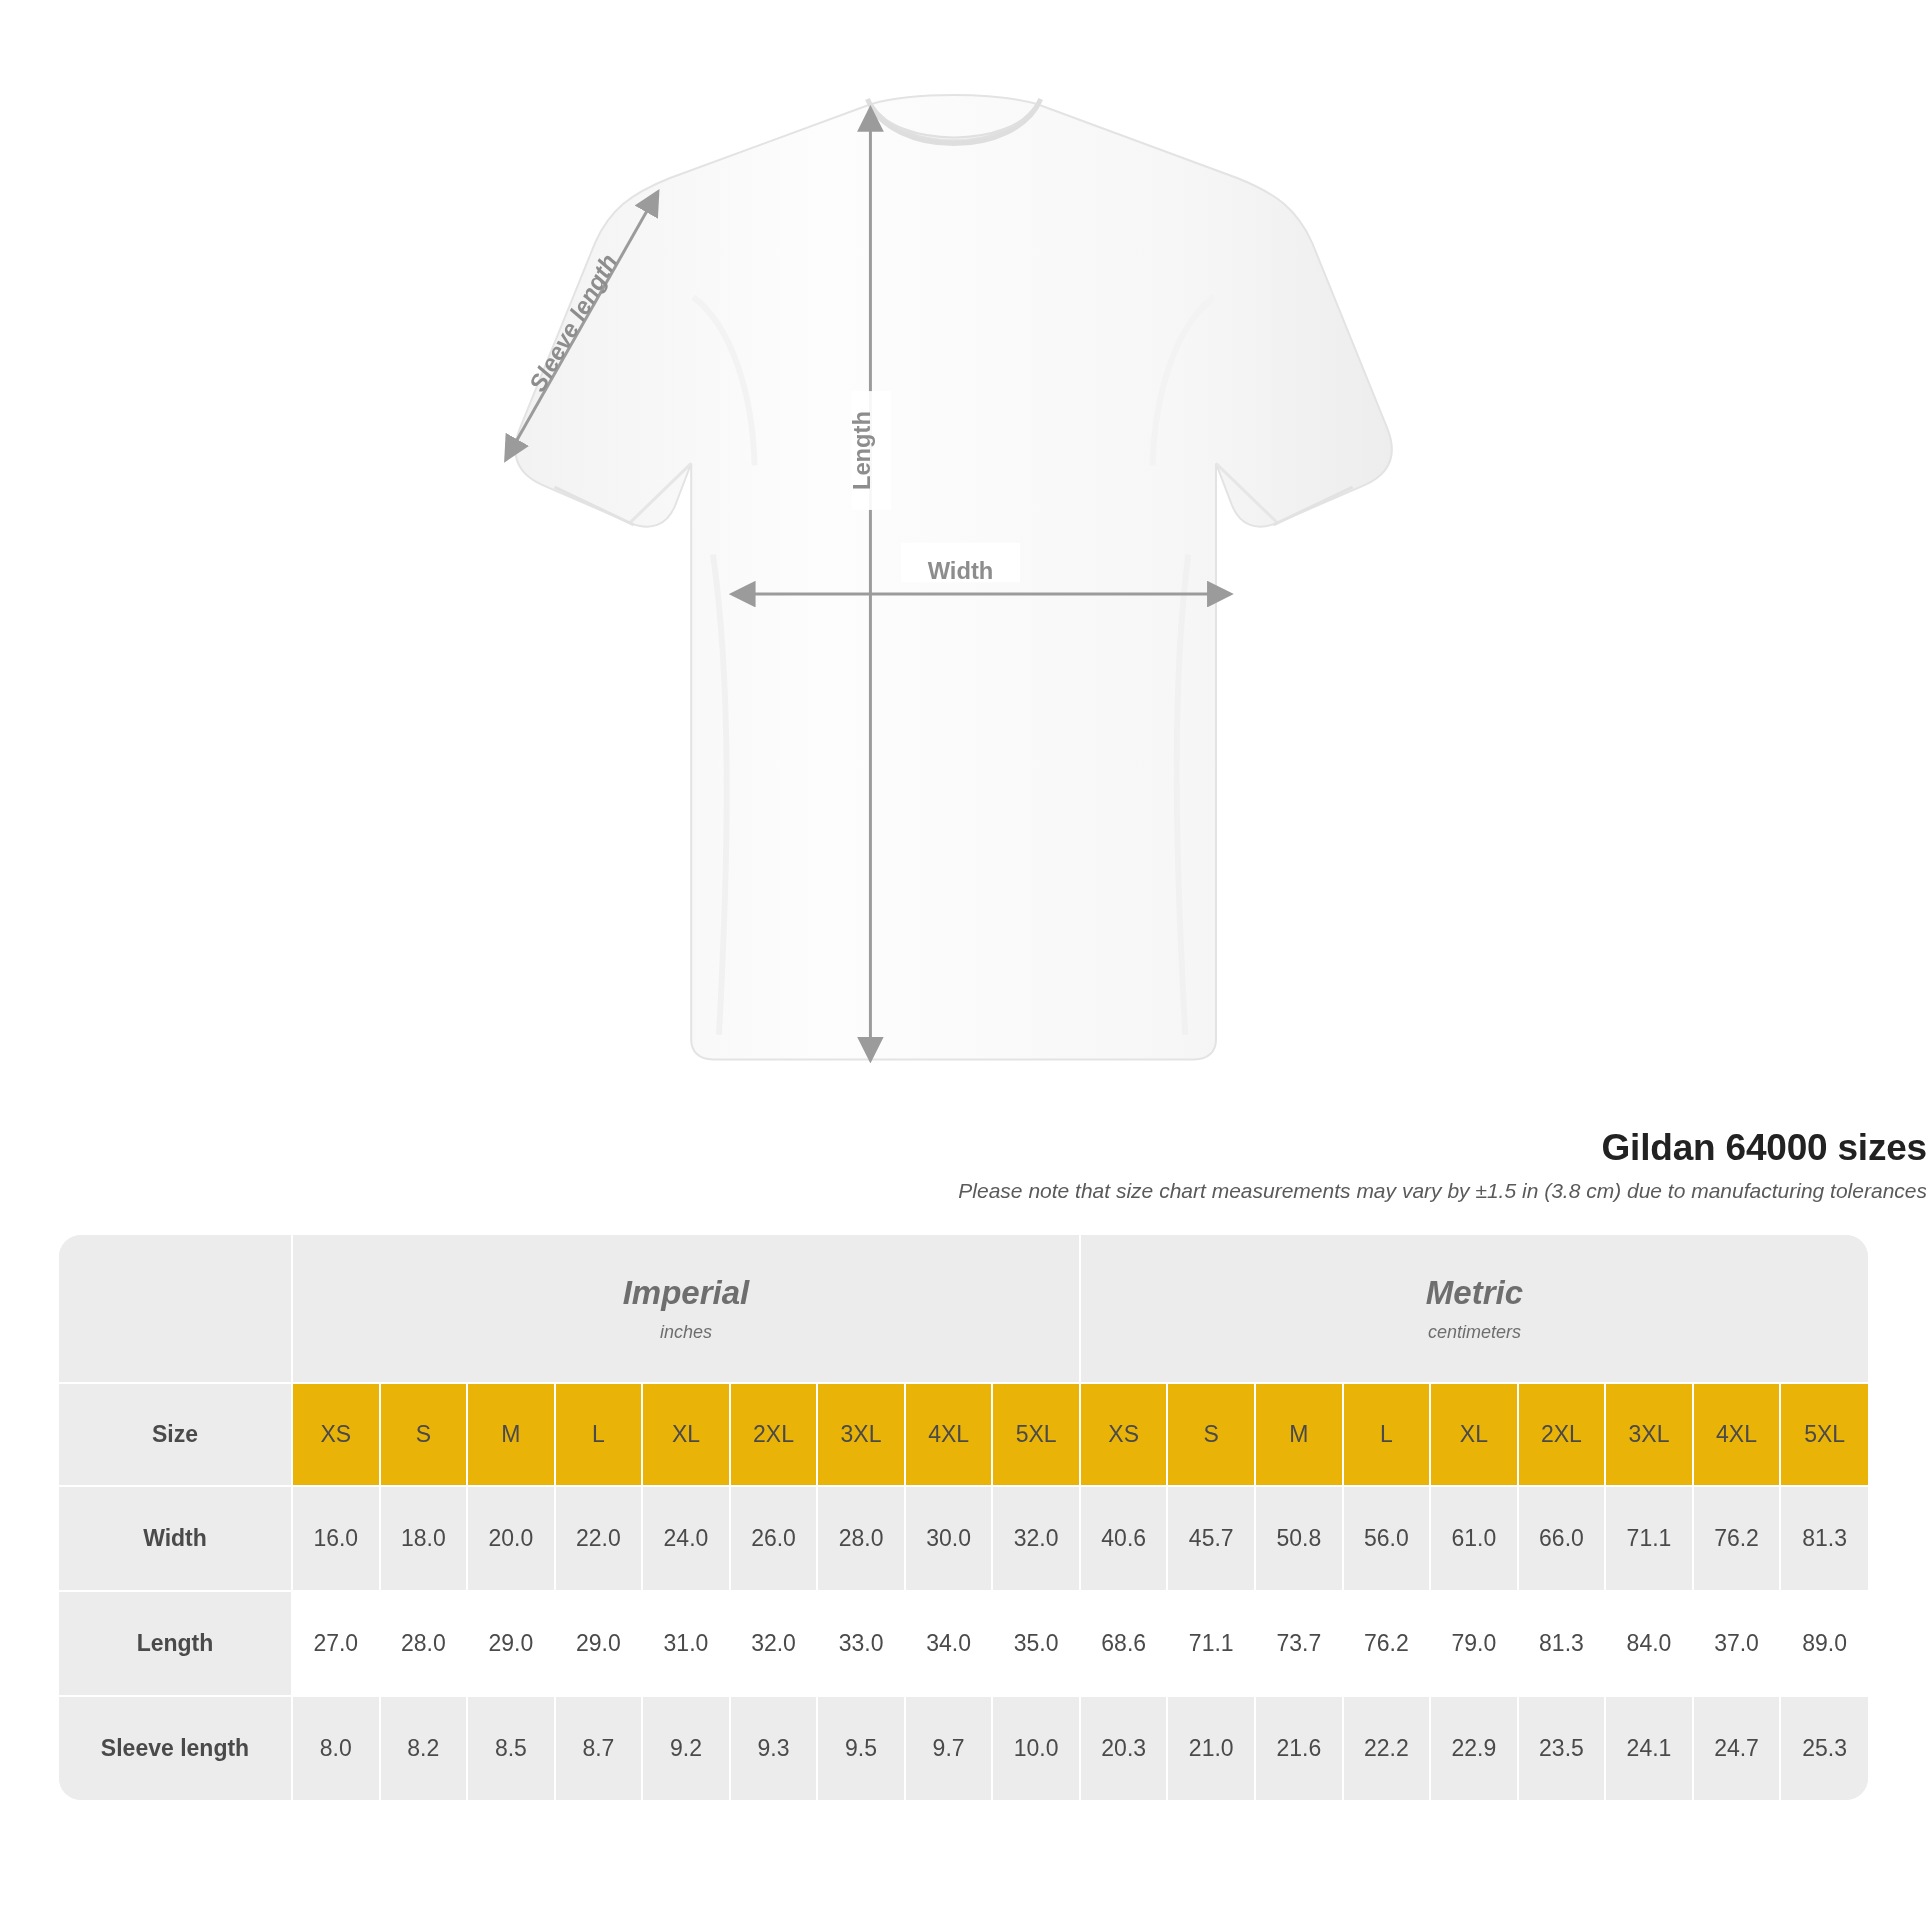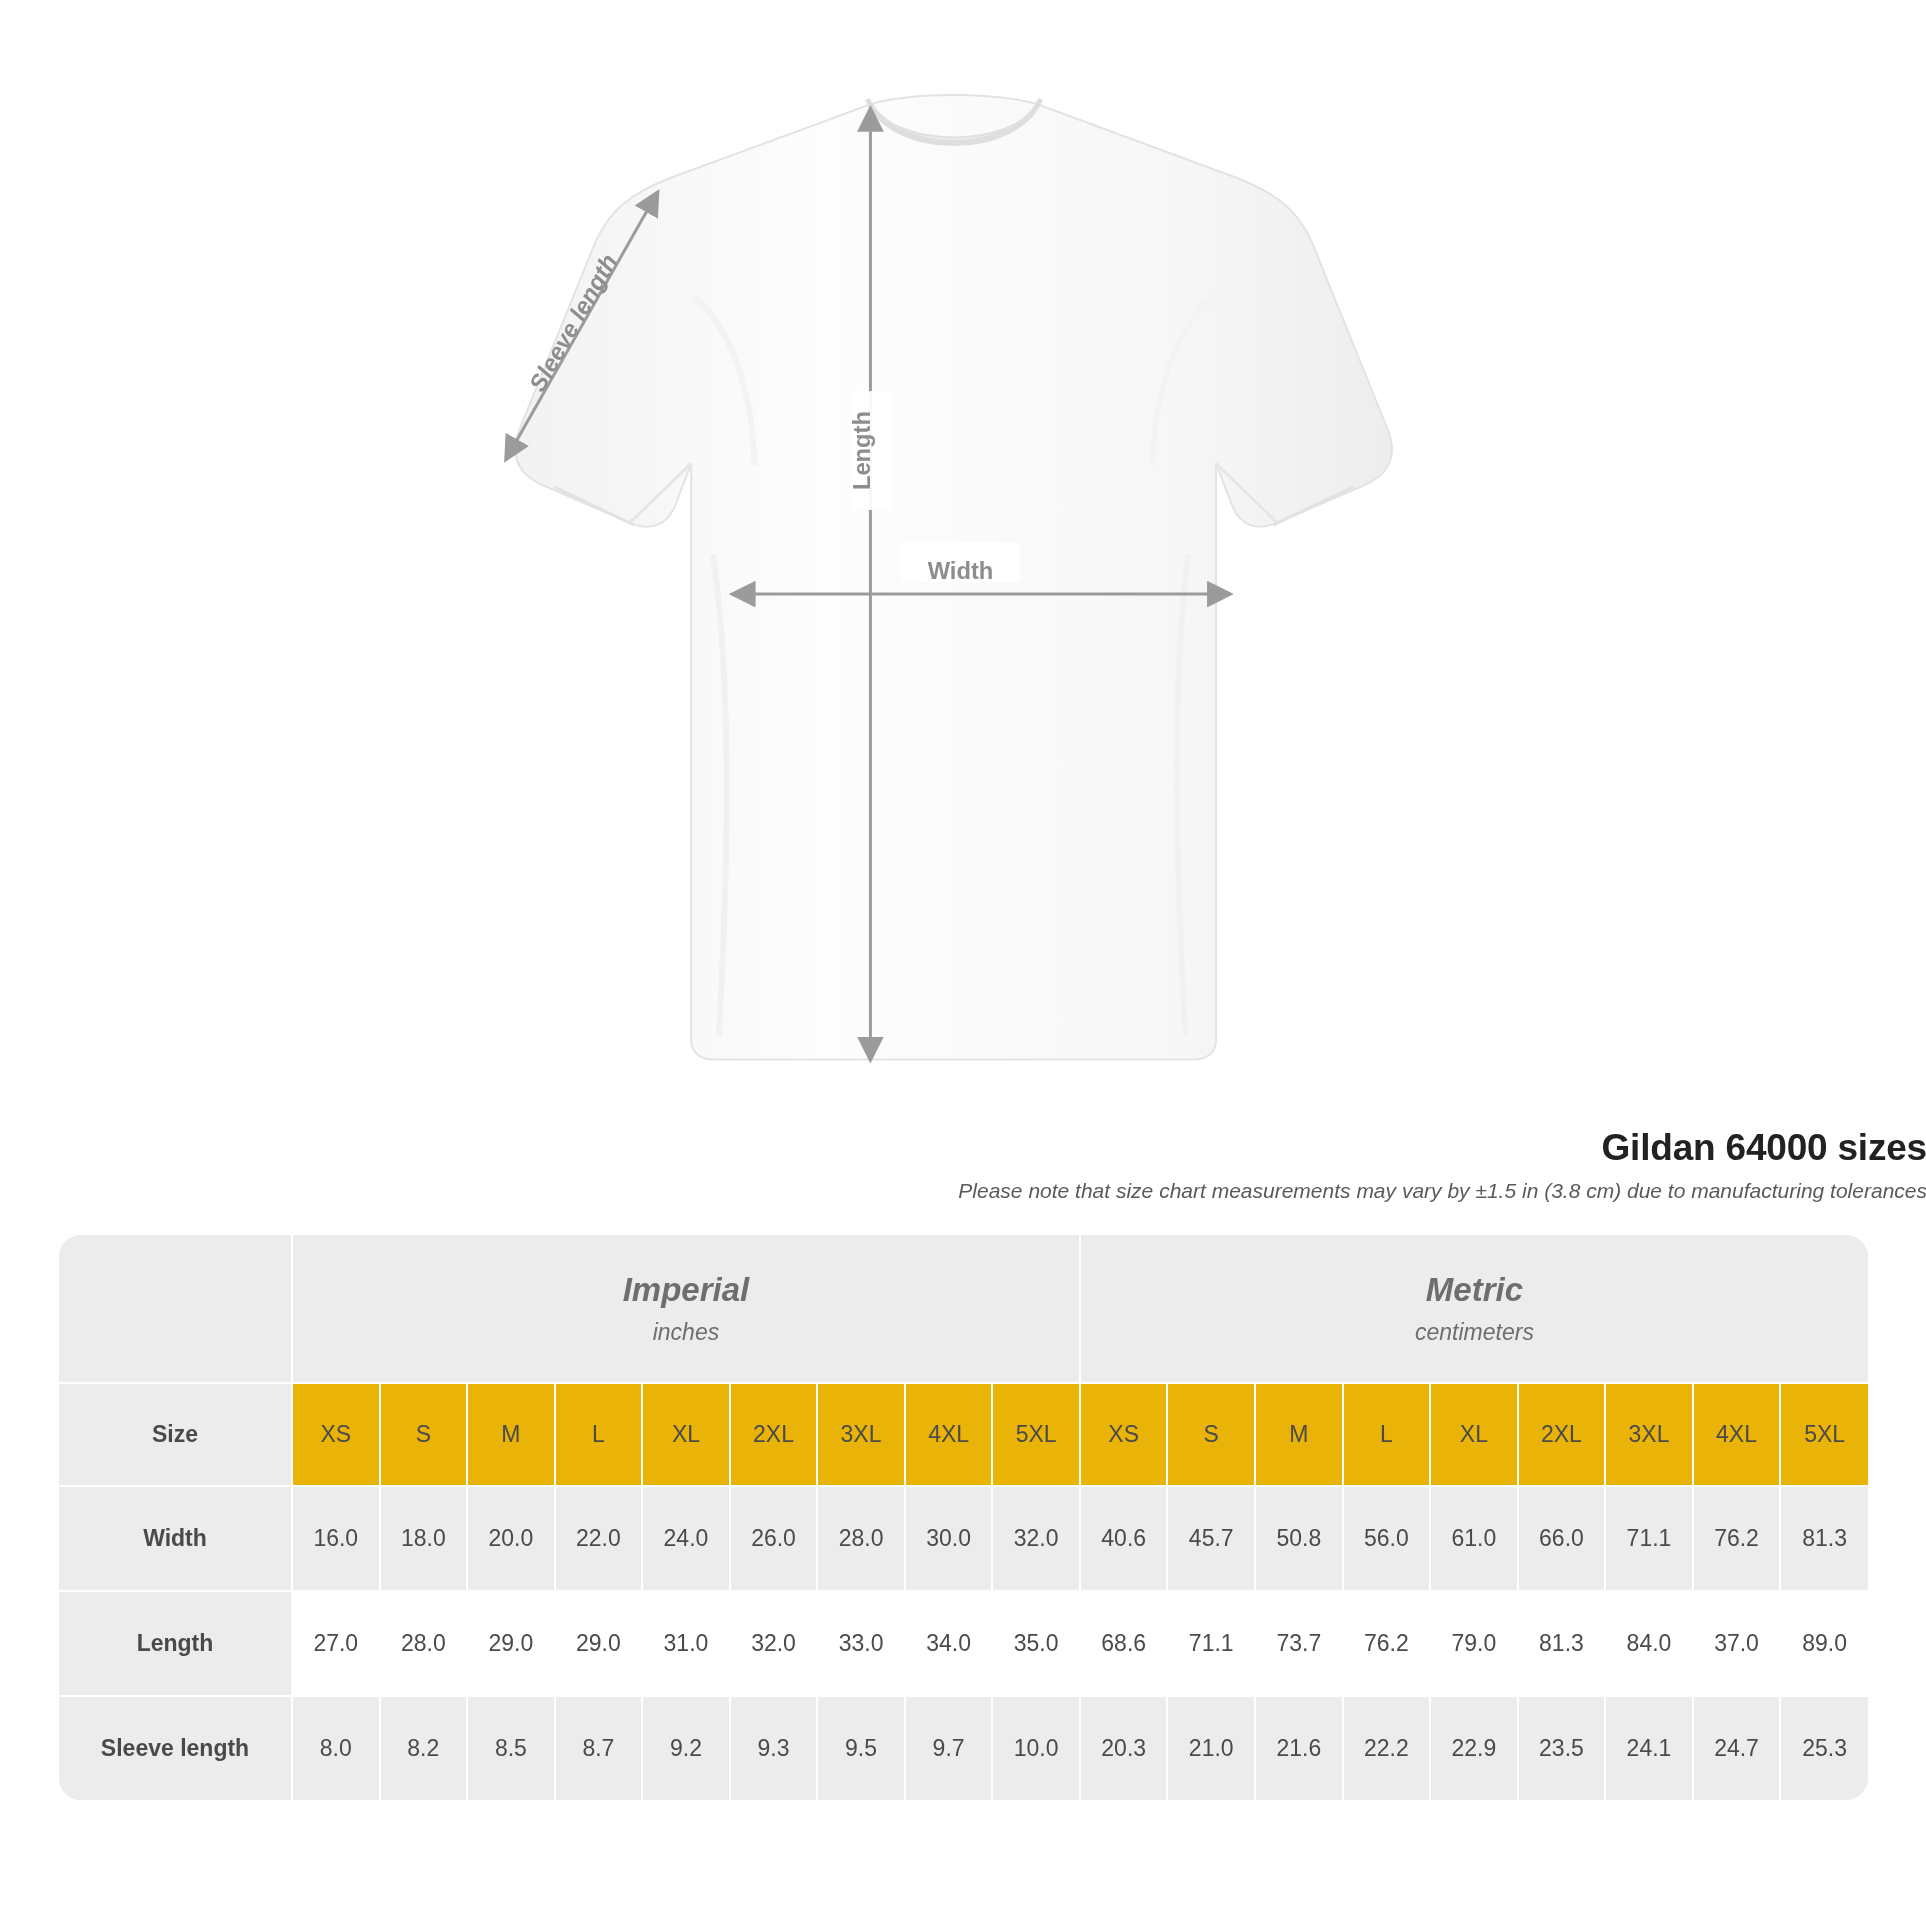--- a/index.html
+++ b/index.html
@@ -86,21 +86,21 @@
     background: #ececec;
     border-bottom: 2px solid #ffffff;
   }
   .unit-name {
     font-size: 33px;
     font-style: italic;
     font-weight: bold;
     color: #6e6e6e;
   }
   .unit-sub {
-    font-size: 23px;
+    font-size: 18px;
     font-style: italic;
     color: #6e6e6e;
     margin-top: 10px;
   }
   .corner-cell {
     background: #ececec;
   }
 
   .head-row td {
     height: 101px;

